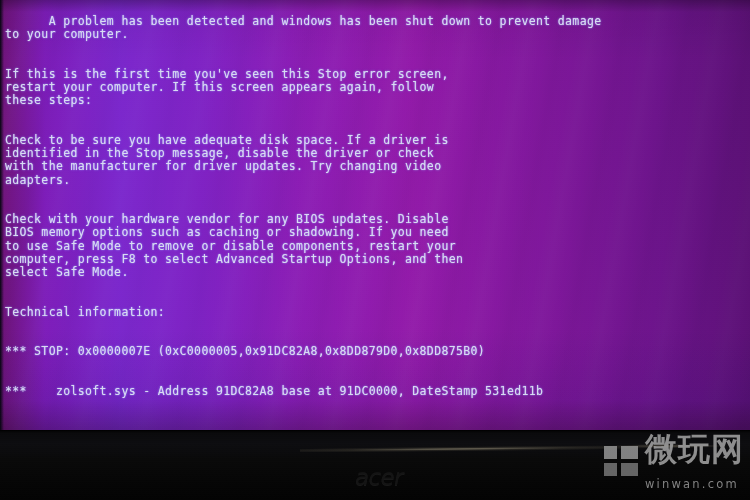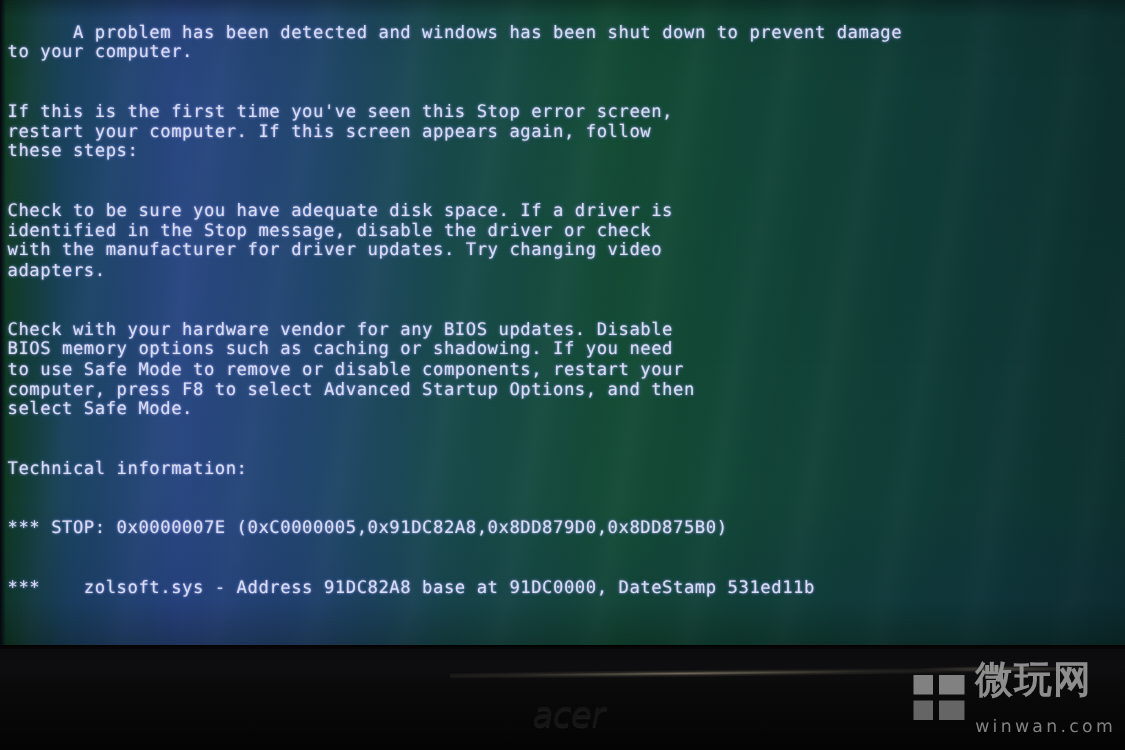--- a/index.html
+++ b/index.html
@@ -23,21 +23,21 @@
     overflow: hidden;
   }
 
   
   #screen {
     position: absolute;
     left: 0;
     top: 0;
     width: 750px;
     height: 434px;
-    background: #14532d;
+    background: #a21caf;
     overflow: hidden;
   }
   
   #screen .grad-h {
     position: absolute;
     inset: 0;
     background: linear-gradient(to right,
         rgba(0,0,0,0.32) 0%,
         rgba(40,30,210,0.30) 6%,
         rgba(70,55,245,0.42) 16%,
@@ -174,21 +174,21 @@
     display: grid;
     grid-template-columns: 13px 17px;
     grid-template-rows: 13px 13px;
     gap: 4px;
   }
   #wm-grid i { display: block; background: #8c8c8c; }
   #wm-grid i.dim { background: #6d6d6d; }
   #wm-text { display: flex; flex-direction: column; line-height: 1; }
   #wm-cn {
     font-family: "DejaVu Sans", sans-serif;
-    font-size: 25px;
+    font-size: 32px;
     font-weight: 700;
     color: #9a9a9a;
     letter-spacing: 1px;
   }
   #wm-en {
     font-family: "DejaVu Sans", sans-serif;
     font-size: 11.5px;
     color: #8d8d8d;
     letter-spacing: 2.2px;
     margin-top: 14px;

